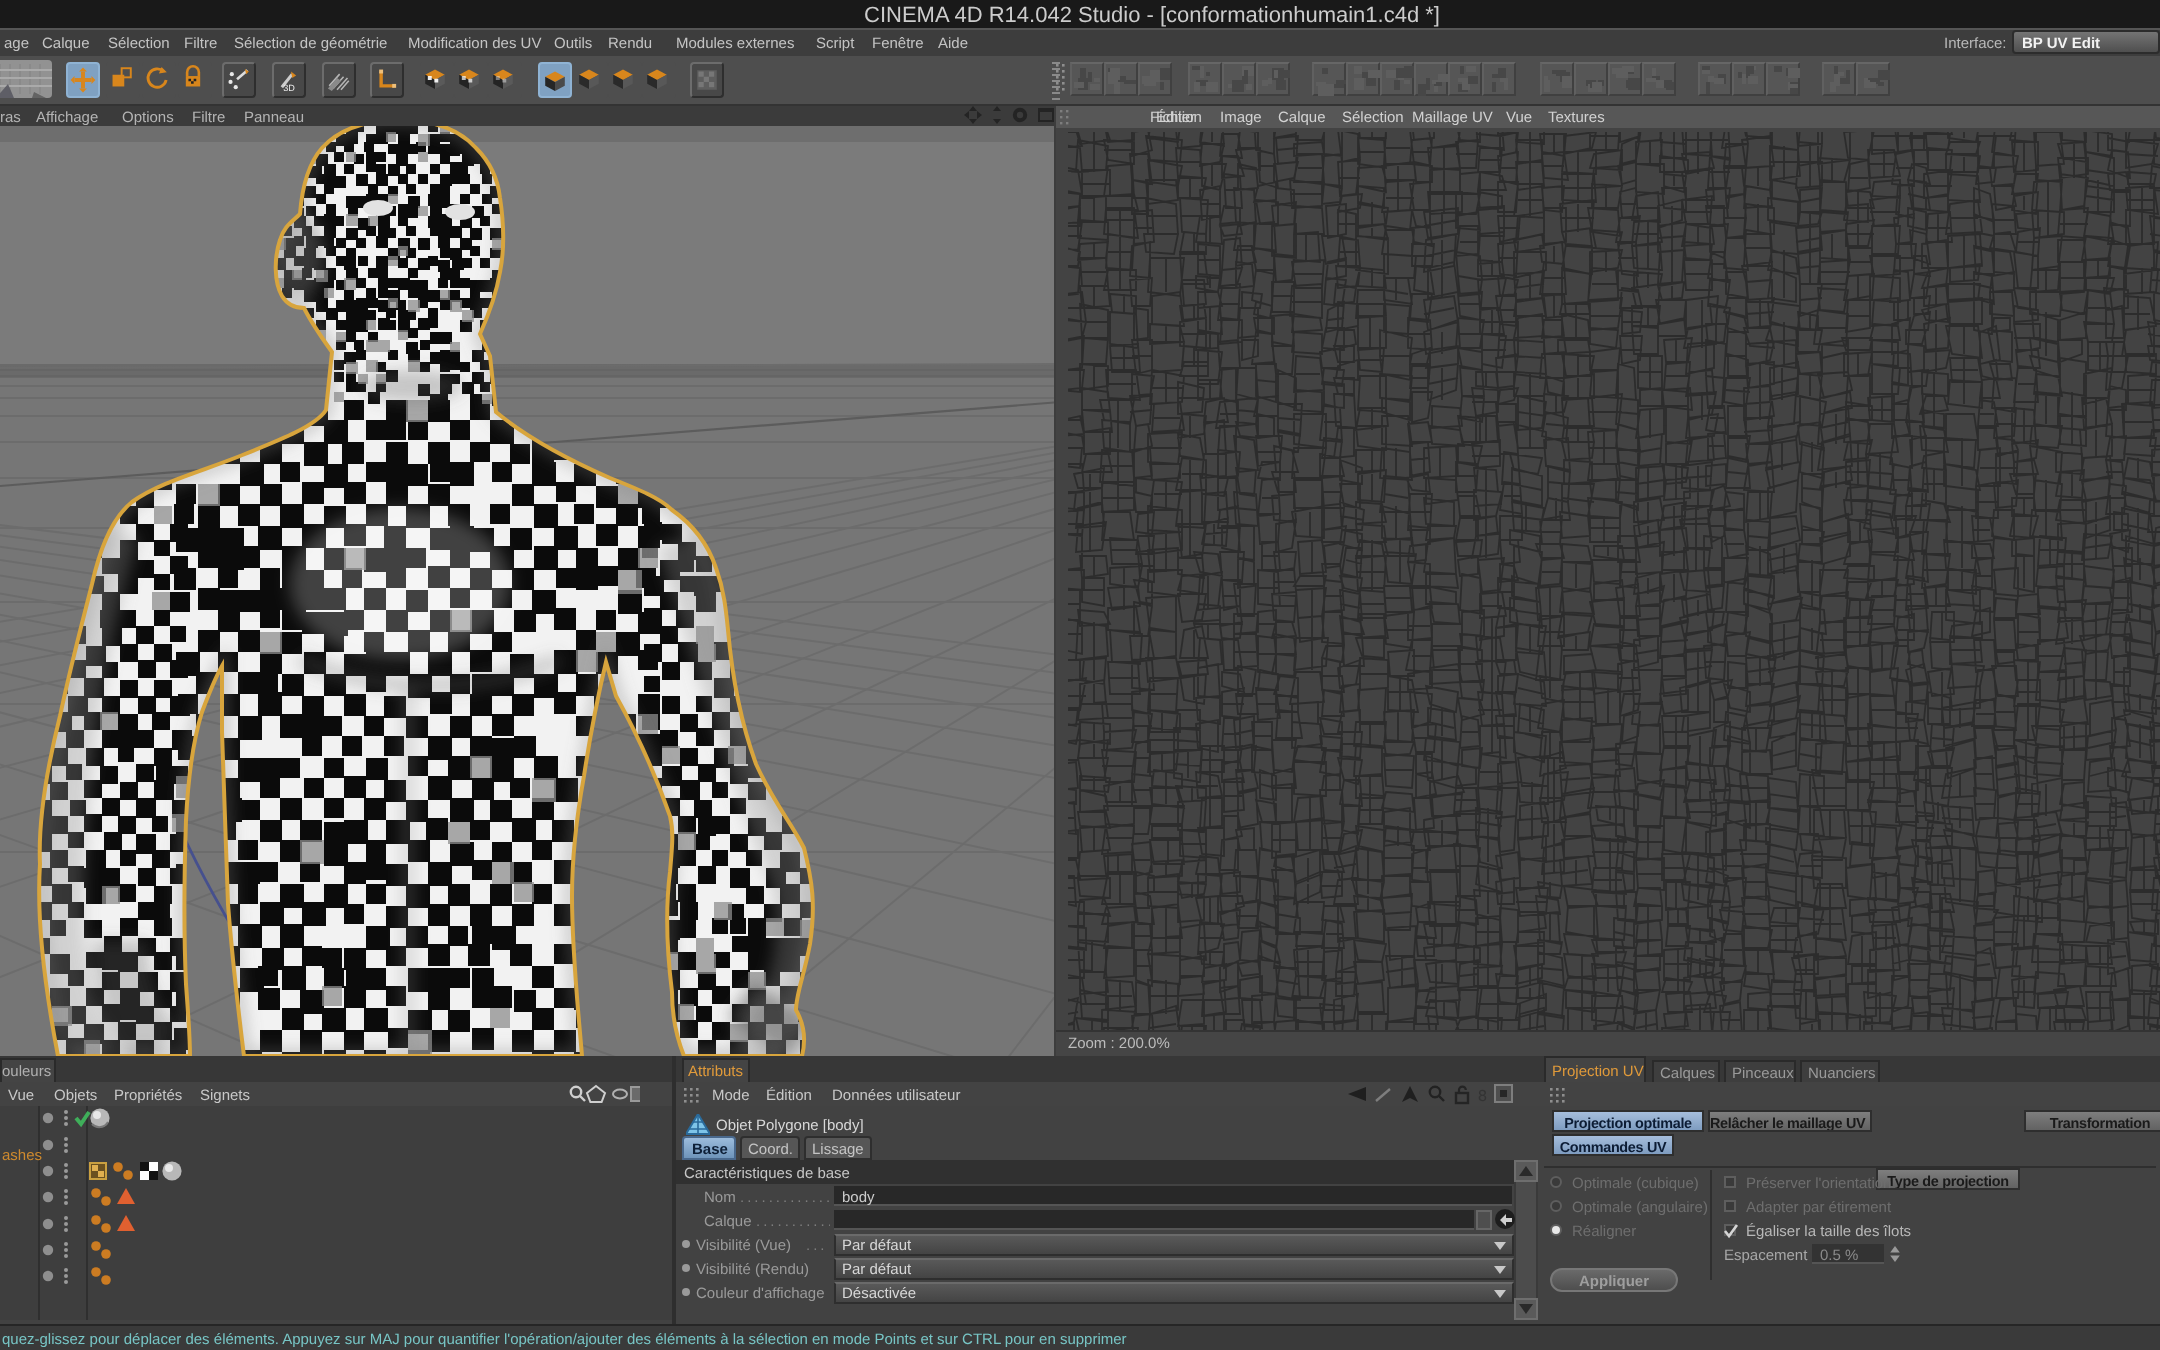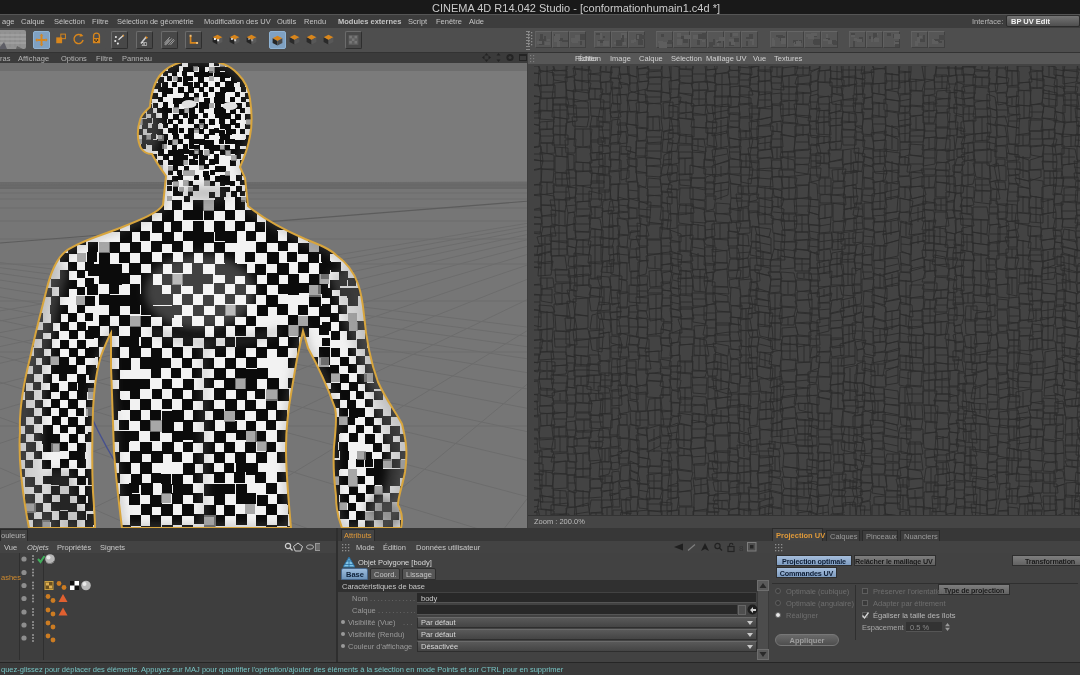--- a/index.html
+++ b/index.html
@@ -4,21 +4,21 @@
 <div style="position:absolute;left:432px;top:2px;font-size:11px;color:#cccccc;font-weight:normal;white-space:nowrap;">CINEMA 4D R14.042 Studio - [conformationhumain1.c4d *]</div>
 <div style="position:absolute;left:0;top:14px;width:1080px;height:14px;background:#3d3d3d;border-top:1px solid #555"></div>
 <div style="position:absolute;left:2px;top:17px;font-size:7.5px;color:#c4c4c4;font-weight:normal;white-space:nowrap;">age</div>
 <div style="position:absolute;left:21px;top:17px;font-size:7.5px;color:#c4c4c4;font-weight:normal;white-space:nowrap;">Calque</div>
 <div style="position:absolute;left:54px;top:17px;font-size:7.5px;color:#c4c4c4;font-weight:normal;white-space:nowrap;">Sélection</div>
 <div style="position:absolute;left:92px;top:17px;font-size:7.5px;color:#c4c4c4;font-weight:normal;white-space:nowrap;">Filtre</div>
 <div style="position:absolute;left:117px;top:17px;font-size:7.5px;color:#c4c4c4;font-weight:normal;white-space:nowrap;">Sélection de géométrie</div>
 <div style="position:absolute;left:204px;top:17px;font-size:7.5px;color:#c4c4c4;font-weight:normal;white-space:nowrap;">Modification des UV</div>
 <div style="position:absolute;left:277px;top:17px;font-size:7.5px;color:#c4c4c4;font-weight:normal;white-space:nowrap;">Outils</div>
 <div style="position:absolute;left:304px;top:17px;font-size:7.5px;color:#c4c4c4;font-weight:normal;white-space:nowrap;">Rendu</div>
-<div style="position:absolute;left:338px;top:17px;font-size:7.5px;color:#c4c4c4;font-weight:bold;white-space:nowrap;">Modules externes</div>
+<div style="position:absolute;left:338px;top:17px;font-size:7.5px;color:#c4c4c4;font-weight:normal;white-space:nowrap;">Modules externes</div>
 <div style="position:absolute;left:408px;top:17px;font-size:7.5px;color:#c4c4c4;font-weight:normal;white-space:nowrap;">Script</div>
 <div style="position:absolute;left:436px;top:17px;font-size:7.5px;color:#c4c4c4;font-weight:normal;white-space:nowrap;">Fenêtre</div>
 <div style="position:absolute;left:469px;top:17px;font-size:7.5px;color:#c4c4c4;font-weight:normal;white-space:nowrap;">Aide</div>
 <div style="position:absolute;left:972px;top:17px;font-size:7.5px;color:#b8b8b8;font-weight:normal;white-space:nowrap;">Interface:</div>
 <div style="position:absolute;left:1006px;top:15px;width:74px;height:12px;background:linear-gradient(#747474,#4f4f4f);border:1px solid #2c2c2c;border-radius:2px"></div>
 <div style="position:absolute;left:1011px;top:16.5px;font-size:7.5px;color:#f2f2f2;font-weight:bold;white-space:nowrap;">BP UV Edit</div>
 <div style="position:absolute;left:0;top:28px;width:1080px;height:25px;background:#4e4e4e;border-bottom:1px solid #333"></div>
 <div style="position:absolute;left:-4px;top:30px;width:30px;height:19px;background:#929292;border-radius:2px;overflow:hidden"><svg width="30" height="19" xmlns="http://www.w3.org/2000/svg">
       <g stroke="#8a8a8a" stroke-width="1">
         <path d="M4 2v15M9 2v15M14 2v15M19 2v15M24 2v15"></path>
@@ -451,21 +451,21 @@
     </svg>
   </div>
 <div style="position:absolute;left:528px;top:515px;width:552px;height:13px;background:#454545;border-top:1px solid #333"></div>
 <div style="position:absolute;left:534px;top:517px;font-size:7.5px;color:#bcbcbc;font-weight:normal;white-space:nowrap;">Zoom : 200.0%</div>
 <div style="position:absolute;left:0;top:528px;width:1080px;height:134px;background:#424242"></div>
 <div style="position:absolute;left:0;top:528px;width:337px;height:13px;background:#373737"></div>
 <div style="position:absolute;left:0;top:529px;width:28px;height:12px;background:#444;border:1px solid #2a2a2a;border-bottom:none"></div>
 <div style="position:absolute;left:1px;top:530.5px;font-size:7.5px;color:#b0b0b0;font-weight:normal;white-space:nowrap;">ouleurs</div>
 <div style="position:absolute;left:0;top:541px;width:337px;height:12px;background:#434343"></div>
 <div style="position:absolute;left:4px;top:542.5px;font-size:7.5px;color:#c8c8c8;font-weight:normal;white-space:nowrap;">Vue</div>
-<div style="position:absolute;left:27px;top:542.5px;font-size:7.5px;color:#c8c8c8;font-weight:normal;white-space:nowrap;font-style:italic;">Objets</div>
+<div style="position:absolute;left:27px;top:542.5px;font-size:7.5px;color:#c8c8c8;font-weight:normal;white-space:nowrap;">Objets</div>
 <div style="position:absolute;left:57px;top:542.5px;font-size:7.5px;color:#c8c8c8;font-weight:normal;white-space:nowrap;">Propriétés</div>
 <div style="position:absolute;left:100px;top:542.5px;font-size:7.5px;color:#c8c8c8;font-weight:normal;white-space:nowrap;">Signets</div>
 <svg width="36" height="10" viewBox="0 0 36 10" xmlns="http://www.w3.org/2000/svg" style="position:absolute;left:284px;top:542px">
     <circle cx="4" cy="4" r="2.6" fill="none" stroke="#cfcfcf" stroke-width="1.2"></circle>
     <line x1="6" y1="6" x2="8.5" y2="8.5" stroke="#cfcfcf" stroke-width="1.2"></line>
     <path d="M14 1l4.5 3.5-1.7 4.5h-5.6L9.5 4.5z" fill="none" stroke="#cfcfcf"></path>
     <ellipse cx="26" cy="5" rx="3.5" ry="2.2" fill="none" stroke="#b0b0b0"></ellipse>
     <rect x="31.5" y="1.5" width="7" height="7" fill="#6a6a6a" stroke="#999"></rect>
   </svg>
 <div style="position:absolute;left:0;top:553px;width:337px;height:107px;background:#3e3e3e"></div>
@@ -602,21 +602,21 @@
 <div style="position:absolute;left:421px;top:630px;font-size:7.5px;color:#d8d8d8;font-weight:normal;white-space:nowrap;">Par défaut</div>
 <div style="position:absolute;left:747px;top:632.5px;width:0;height:0;border-left:3.5px solid transparent;border-right:3.5px solid transparent;border-top:4px solid #c8c8c8"></div>
 <div style="position:absolute;left:341px;top:643.5px;width:4px;height:4px;border-radius:50%;background:#9a9a9a"></div>
 <div style="position:absolute;left:348px;top:641.5px;font-size:7.5px;color:#9a9a9a;font-weight:normal;white-space:nowrap;">Couleur d'affichage</div>
 <div style="position:absolute;left:420px;top:641.5px;width:-7px;height:8px;overflow:hidden;color:#7e7e7e;font-size:7.5px;letter-spacing:1.5px">...................................</div>
 <div style="position:absolute;left:417px;top:641px;width:340px;height:11px;background:linear-gradient(#595959,#444444);border:1px solid #2e2e2e;border-top-color:#6a6a6a"></div>
 <div style="position:absolute;left:421px;top:642px;font-size:7.5px;color:#d8d8d8;font-weight:normal;white-space:nowrap;">Désactivée</div>
 <div style="position:absolute;left:747px;top:644.5px;width:0;height:0;border-left:3.5px solid transparent;border-right:3.5px solid transparent;border-top:4px solid #c8c8c8"></div>
 <div style="position:absolute;left:770px;top:528px;width:310px;height:13px;background:#373737"></div>
 <div style="position:absolute;left:772px;top:528px;width:51px;height:13px;background:#444;border:1px solid #2a2a2a;border-bottom:none"></div>
-<div style="position:absolute;left:776px;top:530.5px;font-size:7.5px;color:#e09a3a;font-weight:bold;white-space:nowrap;">Projection UV</div>
+<div style="position:absolute;left:776px;top:530.5px;font-size:7.5px;color:#e09a3a;font-weight:normal;white-space:nowrap;">Projection UV</div>
 <div style="position:absolute;left:826px;top:530px;width:34px;height:11px;background:#3e3e3e;border:1px solid #2a2a2a;border-bottom:none"></div>
 <div style="position:absolute;left:830px;top:531.5px;font-size:7.5px;color:#9a9a9a;font-weight:normal;white-space:nowrap;">Calques</div>
 <div style="position:absolute;left:862px;top:530px;width:36px;height:11px;background:#3e3e3e;border:1px solid #2a2a2a;border-bottom:none"></div>
 <div style="position:absolute;left:866px;top:531.5px;font-size:7.5px;color:#9a9a9a;font-weight:normal;white-space:nowrap;">Pinceaux</div>
 <div style="position:absolute;left:900px;top:530px;width:40px;height:11px;background:#3e3e3e;border:1px solid #2a2a2a;border-bottom:none"></div>
 <div style="position:absolute;left:904px;top:531.5px;font-size:7.5px;color:#9a9a9a;font-weight:normal;white-space:nowrap;">Nuanciers</div>
 <div style="position:absolute;left:770px;top:541px;width:310px;height:12px;background:#434343"></div>
 <svg width="10" height="9" xmlns="http://www.w3.org/2000/svg" style="position:absolute;left:774px;top:543px">
     <g fill="#8e8e8e">
       <rect x="1" y="1" width="1.3" height="1.3"></rect>

